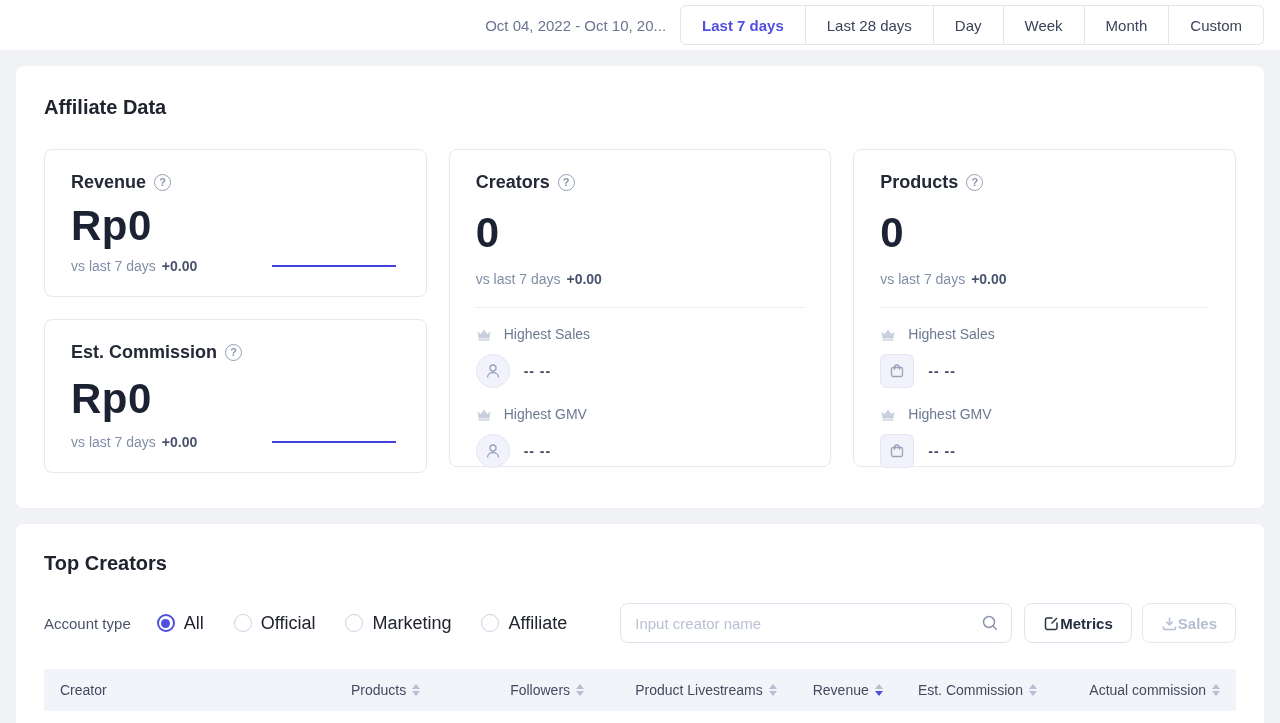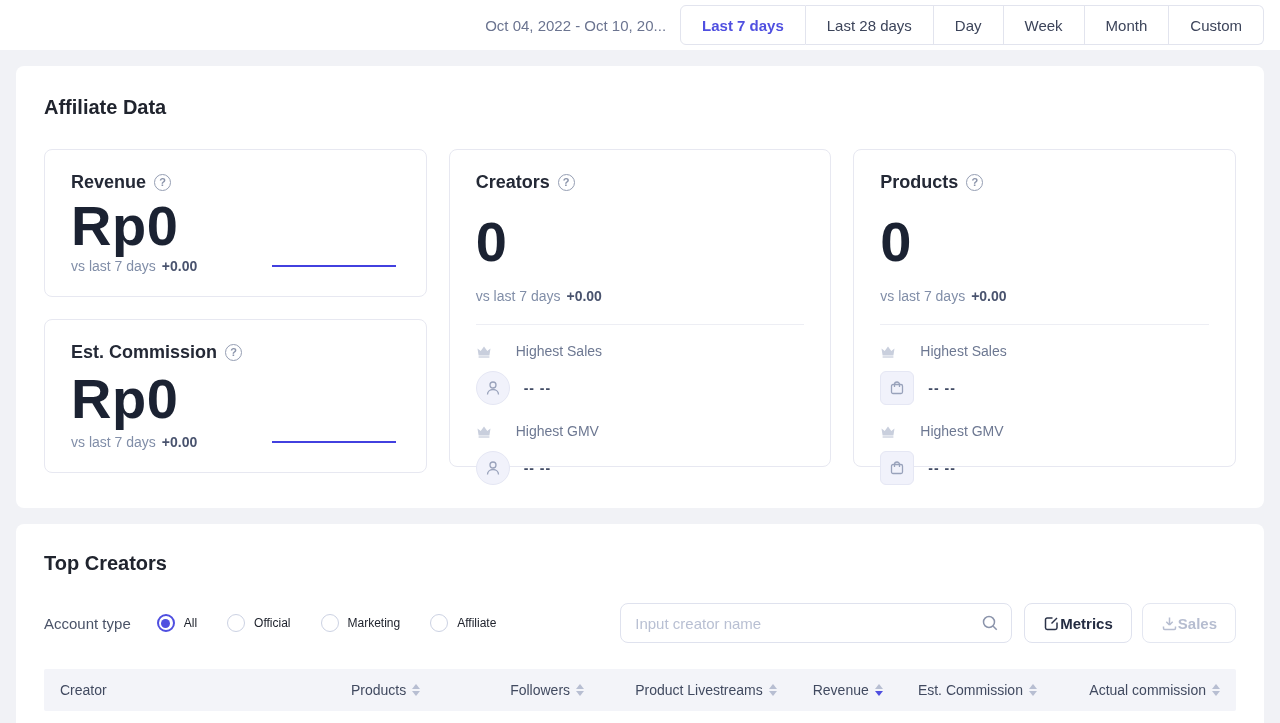--- a/index.html
+++ b/index.html
@@ -43,29 +43,29 @@
   .metric-card.small{ height:148px; display:flex; flex-direction:column; justify-content:space-between; }
   .metric-card.small.second{ height:154px; }
   .metric-card.tall{ height:318px; }
   .metric-head{ display:flex; align-items:center; gap:8px; }
   .metric-title{ font-size:18px; font-weight:700; color:#242936; }
   .help-icon{
     width:17px; height:17px; border:1.2px solid #959eb3; border-radius:50%;
     color:#8b94aa; font-size:11px; font-weight:700; display:inline-flex;
     align-items:center; justify-content:center; line-height:1;
   }
-  .metric-value{ font-size:56px; font-weight:700; color:#1b2232; letter-spacing:.5px; }
+  .metric-value{ font-size:42px; font-weight:700; color:#1b2232; letter-spacing:.5px; }
   .tall .metric-head{ margin-bottom:16px; }
   .tall .metric-value{ margin-bottom:14px; }
   .compare-row{ display:flex; align-items:center; font-size:14px; }
   .compare-label{ color:#818ea8; }
   .compare-value{ color:#49536e; font-weight:700; margin-left:6px; }
   .sparkline{ margin-left:auto; width:124px; height:0; border-top:2.5px solid #4240df; margin-right:4px; }
   .divider{ border-top:1px solid #edeef4; margin:20px 0 18px; }
-  .rank-label{ display:flex; align-items:center; gap:24px; font-size:14px; color:#6d7892; margin-bottom:12px; }
+  .rank-label{ display:flex; align-items:center; gap:12px; font-size:14px; color:#6d7892; margin-bottom:12px; }
   .rank-entity{ display:flex; align-items:center; gap:14px; margin-bottom:18px; }
   .avatar-circle{
     width:34px; height:34px; border-radius:50%; background:#f1f2fb;
     border:1px solid #e5e7f4; display:flex; align-items:center; justify-content:center;
   }
   .product-thumb{
     width:34px; height:34px; border-radius:6px; background:#f1f2fb;
     border:1px solid #e5e7f4; display:flex; align-items:center; justify-content:center;
   }
   .empty-dashes{ font-size:14px; font-weight:700; color:#414b64; letter-spacing:1px; }
@@ -75,21 +75,21 @@
   .filter-label{ font-size:15px; color:#4a5368; margin-right:26px; }
   .radio-opt{ display:flex; align-items:center; gap:9px; margin-right:30px; cursor:pointer; }
   .radio{
     width:18px; height:18px; border-radius:50%; background:#fff;
     border:1.5px solid #ccd2e3; position:relative; flex:0 0 auto;
   }
   .radio.checked{ border-color:#4f4fe0; border-width:2px; }
   .radio.checked::after{
     content:""; position:absolute; inset:2.5px; border-radius:50%; background:#4f4fe0;
   }
-  .radio-text{ font-size:12px; color:#20242e; }
+  .radio-text{ font-size:18px; color:#20242e; }
   .filter-row .spacer{ flex:1; }
   .search-box{ position:relative; width:392px; margin-right:12px; }
   .search-input{
     width:100%; height:40px; border:1px solid #dfe2ee; border-radius:8px;
     padding:0 40px 0 14px; font-size:15px; color:#2b3348; outline:none;
     font-family:"Liberation Sans",sans-serif; background:#fff;
   }
   .search-input::placeholder{ color:#b9c0d3; }
   .search-icon{ position:absolute; right:12px; top:10px; }
   .btn{

